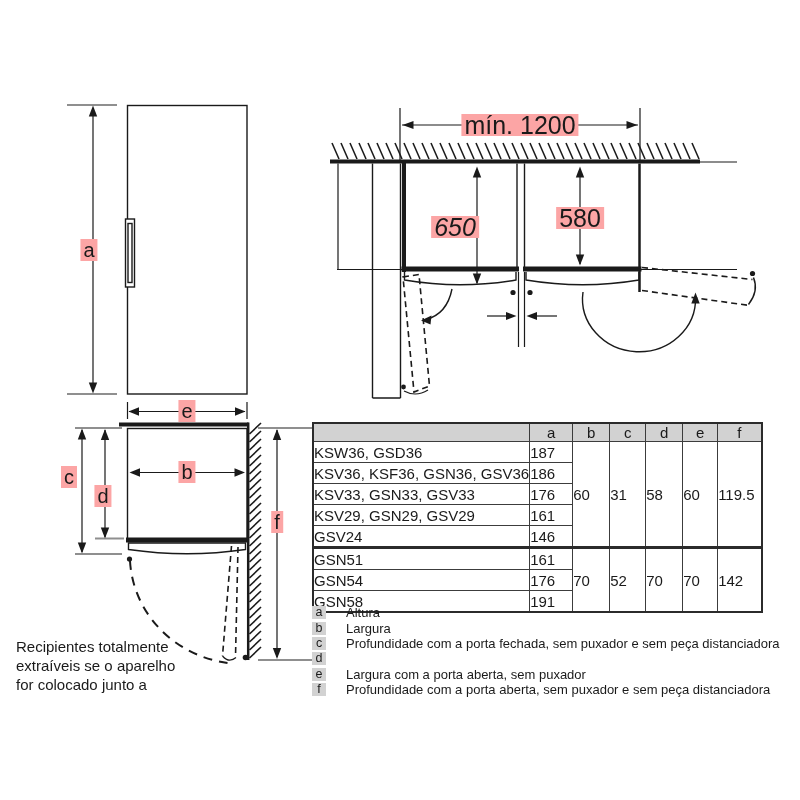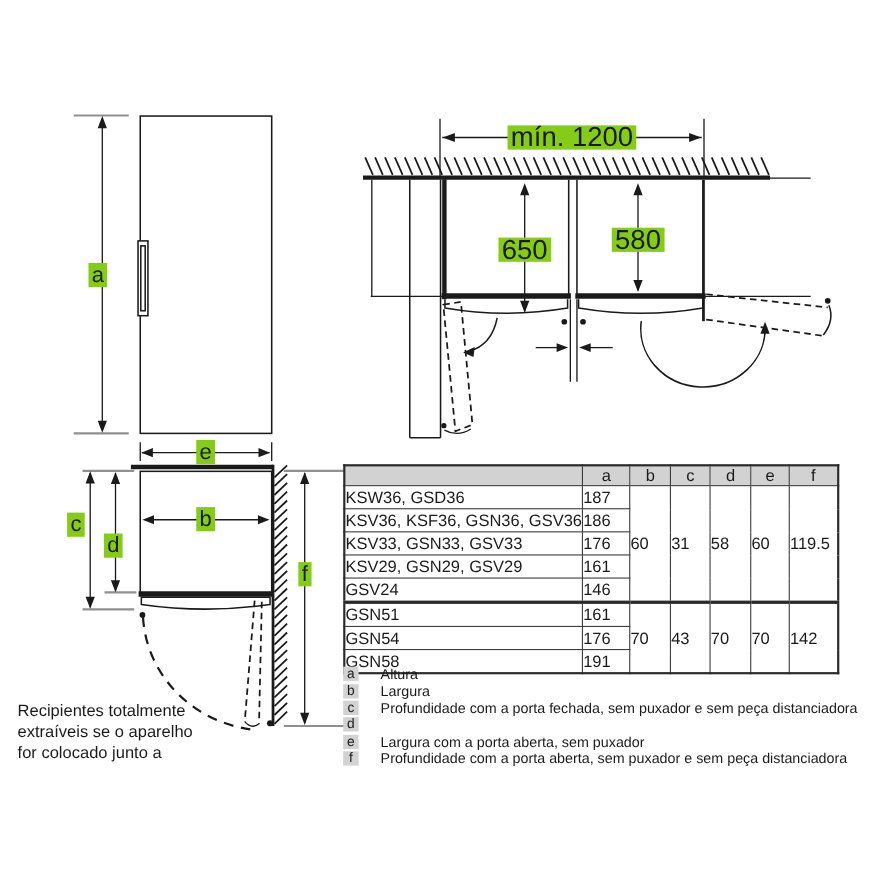--- a/index.html
+++ b/index.html
@@ -12,21 +12,21 @@
   svg .w4   {stroke:#1a1a1a;stroke-width:4;fill:none;}
   svg .w5   {stroke:#1a1a1a;stroke-width:5;fill:none;}
   svg .gray {stroke:#8f8f8f;stroke-width:2;fill:none;}
   svg .dash {stroke:#1a1a1a;stroke-width:1.6;fill:none;stroke-dasharray:6 4;}
   svg .dashbig{stroke:#1a1a1a;stroke-width:2;fill:none;stroke-dasharray:9 7;}
   svg .ah   {fill:#1a1a1a;stroke:none;}
   svg .dot  {fill:#1a1a1a;stroke:none;}
   svg .hatch line{stroke:#1a1a1a;stroke-width:1.6;}
   svg .white{fill:#fff;stroke:#1a1a1a;stroke-width:1.4;}
 
-  .lbl{position:absolute;transform:translate(-50%,-50%);background:#84cc16;padding:0 3px;
+  .lbl{position:absolute;transform:translate(-50%,-50%);background:#fca5a5;padding:0 3px;
        font-size:20px;line-height:22px;white-space:nowrap;}
   .lbl.big{font-size:25px;}
 
   .note{position:absolute;left:16px;top:637px;font-size:15px;line-height:19px;}
 
   table.dims{position:absolute;left:312px;top:422px;border-collapse:collapse;
              font-size:15px;color:#1a1a1a;table-layout:fixed;}
   table.dims{border:2px solid #2b2b2b;}
   table.dims th,table.dims td{border:1px solid #3c3c3c;padding:0;height:20px;overflow:hidden;
              white-space:nowrap;}
@@ -229,21 +229,21 @@
       <path class="dash" d="M238,547 L235.5,657"></path>
       <path class="thin" d="M222.5,656 Q229,663.5 236,657.5"></path>
       <circle class="dot" cx="245.5" cy="657.5" r="2.8"></circle>
       <path class="dashbig" d="M130,561 A114,109 0 0 0 227.5,663"></path>
       <circle class="dot" cx="129.5" cy="559" r="2.6"></circle>
     </g>
   </svg>
 
   <div class="lbl" style="left:89px;top:250px;">a</div>
   <div class="lbl big" style="left:520px;top:125px;">mín. 1200</div>
-  <div class="lbl big" style="left:477px;top:227px;">650</div>
+  <div class="lbl big" style="left:455px;top:227px;font-style:italic;">650</div>
   <div class="lbl big" style="left:580px;top:218px;">580</div>
   <div class="lbl" style="left:187px;top:411px;">e</div>
   <div class="lbl" style="left:187px;top:472px;">b</div>
   <div class="lbl" style="left:69px;top:477px;">c</div>
   <div class="lbl" style="left:103px;top:496px;">d</div>
   <div class="lbl" style="left:277px;top:522px;">f</div>
 
   <div class="note">
     <div>Recipientes totalmente</div>
     <div>extraíveis se o aparelho</div>
@@ -294,21 +294,21 @@
         <td class="val">161</td>
       </tr>
       <tr>
         <td class="model">GSV24</td>
         <td class="val">146</td>
       </tr>
       <tr class="sep">
         <td class="model">GSN51</td>
         <td class="val">161</td>
         <td class="val" rowspan="3">70</td>
-        <td class="val" rowspan="3">43</td>
+        <td class="val" rowspan="3">52</td>
         <td class="val" rowspan="3">70</td>
         <td class="val" rowspan="3">70</td>
         <td class="val" rowspan="3">142</td>
       </tr>
       <tr>
         <td class="model">GSN54</td>
         <td class="val">176</td>
       </tr>
       <tr>
         <td class="model">GSN58</td>

